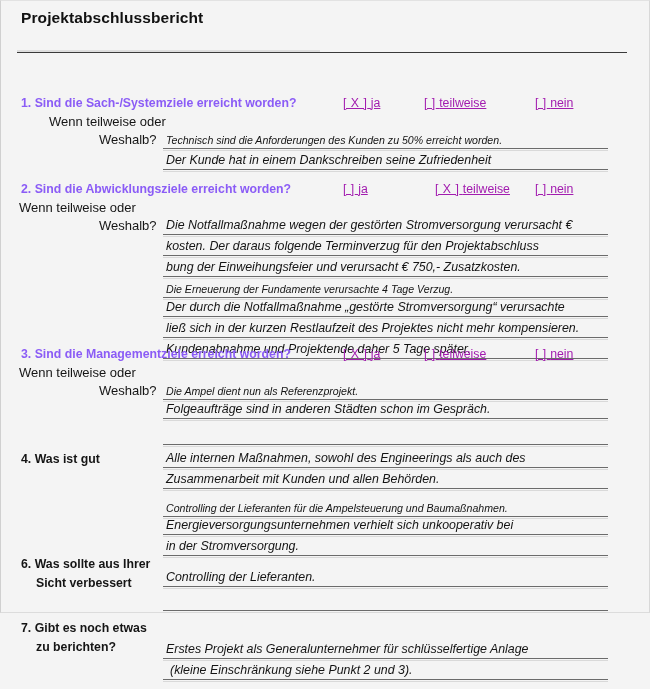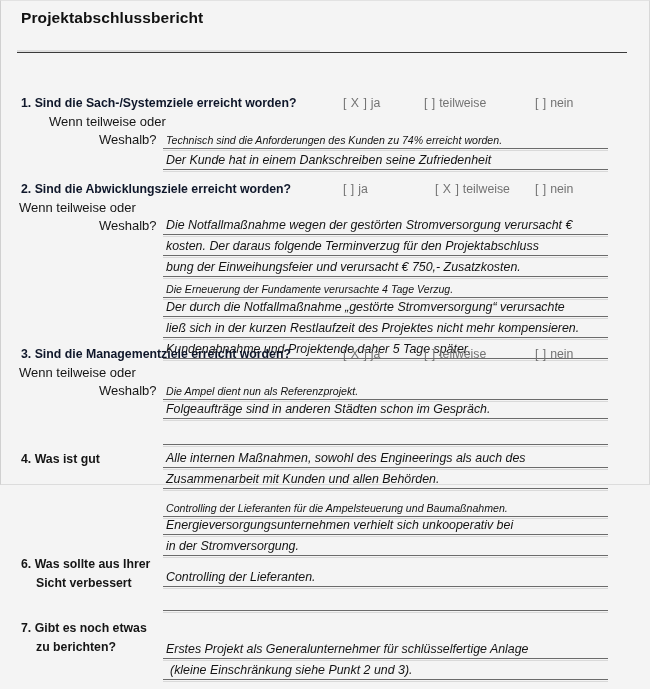--- a/index.html
+++ b/index.html
@@ -10,21 +10,21 @@
   body {
     width: 650px;
     height: 689px;
     font-family: "Liberation Sans", sans-serif;
     color: #1a1a1a;
     overflow: hidden;
   }
   #page {
     position: relative;
     width: 650px;
-    height: 485px;
+    height: 613px;
     background: #f4f4f4;
     border-left: 1px solid #d0d0d0;
     border-right: 1px solid #d8d8d8;
     border-top: 1px solid #e2e2e2;
     border-bottom: 1px solid #dcdcdc;
     box-sizing: border-box;
   }
 
   
   .abs { position: absolute; }
@@ -52,41 +52,42 @@
     width: 303px;
     height: 2px;
     background: #dedede;
   }
 
   
   .q-head {
     font-size: 12.3px;
     font-weight: bold;
     white-space: nowrap;
-    color: #0f172a;
+    color: #8b5cf6;
   }
   .q-sub {
     font-size: 13px;
     font-weight: normal;
     white-space: nowrap;
     color: #151515;
   }
   .q-label-2line {
     font-size: 12.3px;
     font-weight: bold;
     color: #151515;
     line-height: 19px;
     white-space: nowrap;
   }
 
   
   .opt {
     font-size: 12.3px;
     white-space: nowrap;
-    color: #737373;
+    color: #a21caf;
+    text-decoration: underline;
   }
   .opt .bx { letter-spacing: 0.5px; }
 
   
   .ans-line {
     position: absolute;
     left: 162px;
     width: 445px;
     height: 20px;
     border-bottom: 1.5px solid #6b6b6b;
@@ -137,21 +138,21 @@
     <span>teilweise</span>
   </div>
   <div class="abs opt" style="left:534px; top:95px;">
     <span class="bx">[   ]</span>
     <span>nein</span>
   </div>
   <div class="abs q-sub" style="left:48px; top:113px;">Wenn teilweise oder</div>
   <div class="abs q-sub" style="left:98px; top:131px;">Weshalb?</div>
 
   <div class="ans-line" style="top:128px;">
-    <span class="ans-text small">Technisch sind die Anforderungen des Kunden zu 74% erreicht worden.</span>
+    <span class="ans-text small">Technisch sind die Anforderungen des Kunden zu 50% erreicht worden.</span>
   </div>
   <div class="ans-line" style="top:149px;">
     <span class="ans-text">Der Kunde hat in einem Dankschreiben seine Zufriedenheit</span>
   </div>
 
   <div class="abs q-head" style="left:20px; top:181px;">2. Sind die Abwicklungsziele erreicht worden?</div>
   <div class="abs opt" style="left:342px; top:181px;">
     <span class="bx">[   ]</span>
     <span>ja</span>
   </div>

